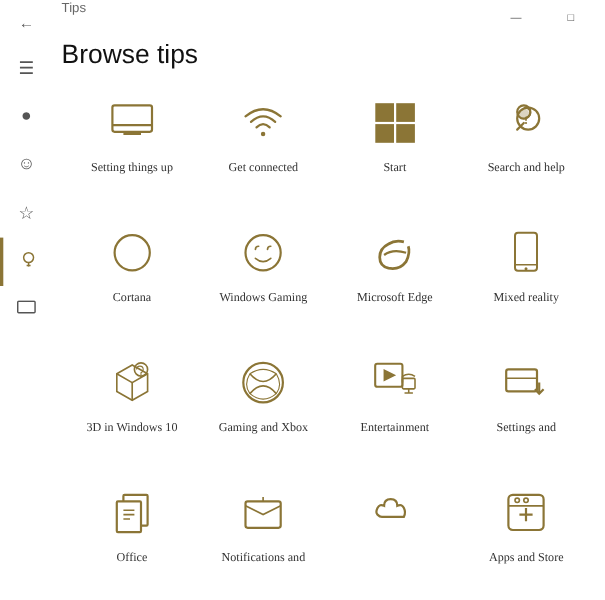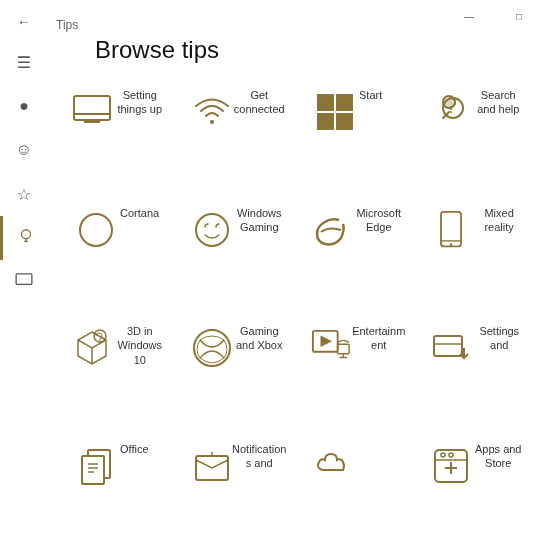--- a/index.html
+++ b/index.html
@@ -17,21 +17,21 @@
       flex: 1;
       display: flex;
       flex-direction: column;
       overflow: hidden;
     }
 
     
     .titlebar {
       height: 32px;
       display: flex;
-      align-items: flex-end;
+      align-items: flex-start;
       justify-content: space-between;
       padding: 0 8px;
       background: #fff;
     }
     .titlebar-left {
       display: flex;
       align-items: center;
       gap: 8px;
     }
     .titlebar-controls {
@@ -48,47 +48,48 @@
       font-size: 10px;
       color: #555;
     }
 
     
     .header {
       display: flex;
       align-items: center;
       padding: 4px 16px 8px 8px;
       gap: 8px;
-      margin-left: 39px;
     }
     .page-title {
       font-size: 24px;
       font-weight: 300;
       color: #111;
     }
 
     
     .grid-container {
       flex: 1;
       overflow-y: auto;
       padding: 0 16px 16px 16px;
     }
     .grid {
       display: grid;
       grid-template-columns: repeat(4, 1fr);
       gap: 8px;
     }
     .grid-item {
       display: flex;
-      flex-direction: row;
+      flex-direction: column;
+      align-items: center;
       justify-content: flex-start;
       padding: 16px 8px 12px 8px;
       cursor: pointer;
       border-radius: 2px;
       min-height: 110px;
+      font-family: Liberation Serif, serif;
     }
     .grid-icon {
       width: 48px;
       height: 48px;
       display: flex;
       align-items: center;
       justify-content: center;
       margin-bottom: 10px;
       color: #8B7536;
     }

